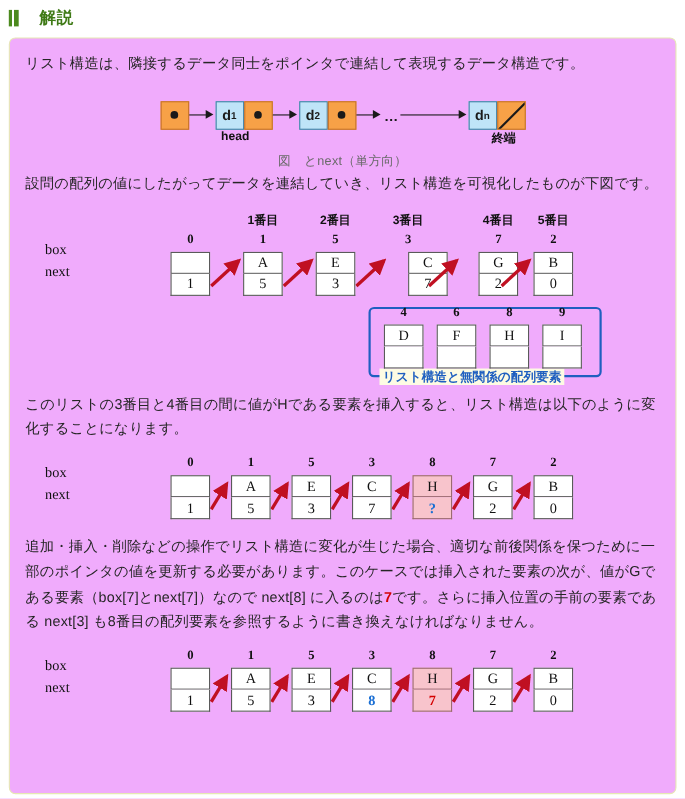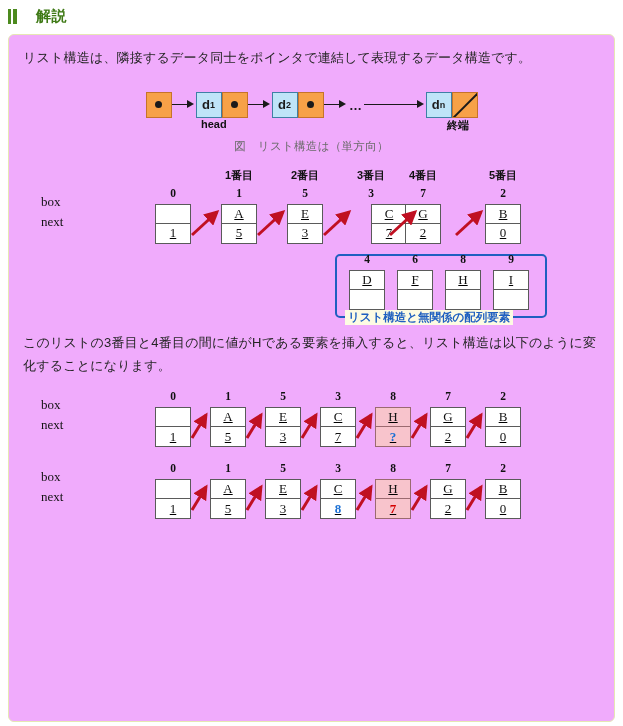--- a/index.html
+++ b/index.html
@@ -96,21 +96,21 @@
   
   .tbl-fig{position:relative;margin-top:10px;}
   .tbl-fig.t1{height:80px;}
   .tbl-fig.t2,.tbl-fig.t3{height:62px;}
   .rowlabels{
     position:absolute;left:18px;top:0;width:44px;
     font-family:"Liberation Serif","DejaVu Serif",serif;font-size:13px;color:#111;
   }
   .rowlabels div{height:20px;line-height:20px;text-align:left;}
   .cells{position:absolute;left:0;top:0;height:100%;width:100%;}
-  .cellgrp{position:absolute;width:17px;text-decoration:underline;}
+  .cellgrp{position:absolute;width:17px;}
   .ordlab{
     position:absolute;top:-20px;left:0;width:36px;text-align:center;
     font-size:11px;font-weight:bold;color:#111;white-space:nowrap;
   }
   .idx{
     position:absolute;top:-17px;left:0;width:36px;text-align:center;
     font-size:11.5px;font-weight:bold;color:#111;
     font-family:"Liberation Serif","DejaVu Serif",serif;
   }
   .cbox,.cnext{
@@ -184,23 +184,24 @@
             <span>d</span>
             <sub>n</sub>
           </div>
         <div class="cell-ptr term"></div>
       </div>
     </div>
     <div class="ll-labels">
       <span style="left:178px;">head</span>
       <span style="left:424px;">終端</span>
     </div>
-    <div class="fig-cap">図　リスト構造は（単方向）</div>
+    <div class="fig-cap">図　とnext（単方向）</div>
   </div>
 
+  <p class="para p2">設問の配列の値にしたがってデータを連結していき、リスト構造を可視化したものが下図です。</p>
 
   <div class="tbl-fig t1" id="tbl1">
     <div class="rowlabels" style="top:28px;">
       <div>box</div>
       <div>next</div>
     </div>
     <div class="cells" id="cells1">
         <div class="cellgrp" style="left: 132px; top: 40px;">
           <div class="idx">0</div>
           <div class="cbox"></div>
@@ -225,21 +226,21 @@
           </div>
         </div>
         <div class="cellgrp" style="left: 330px; top: 40px; padding-left: 18px;">
           <div class="ordlab" style="top: -36px;">3番目</div>
           <div class="idx">3</div>
           <div class="cbox">C</div>
           <div class="cnext">
             <span>7</span>
           </div>
         </div>
-        <div class="cellgrp" style="left: 382px; top: 40px;">
+        <div class="cellgrp" style="left: 412px; top: 40px;">
           <div class="ordlab" style="top: -36px;">4番目</div>
           <div class="idx">7</div>
           <div class="cbox">G</div>
           <div class="cnext">
             <span>2</span>
           </div>
         </div>
         <div class="cellgrp" style="left: 462px; top: 40px;">
           <div class="ordlab" style="top: -36px;">5番目</div>
           <div class="idx">2</div>
@@ -450,20 +451,21 @@
               <marker id="ahcells25" markerWidth="5" markerHeight="5" refX="4" refY="2.5" orient="auto">
                 <path d="M0,0 L5,2.5 L0,5 z" fill="#c01022"></path>
               </marker>
             </defs>
             <line x1="1" y1="27" x2="15" y2="4" stroke="#c01022" stroke-width="3" marker-end="url(#ahcells25)"></line>
           </svg>
         </div>
       </div>
   </div>
 
+  <p class="para" style="margin-top:12px;"><span>追加・挿入・削除などの操作でリスト構造に変化が生じた場合、適切な前後関係を保つために一部のポインタの値を更新する必要があります。このケースでは挿入された要素の次が、値がGである要素（box[7]とnext[7]）なので next[8] に入るのは</span><span class="red">7</span><span>です。さらに挿入位置の手前の要素である next[3] も8番目の配列要素を参照するように書き換えなければなりません。</span></p>
 
   <div class="tbl-fig t3" id="tbl3">
     <div class="rowlabels" style="top:8px;">
       <div>box</div>
       <div>next</div>
     </div>
     <div class="cells" id="cells3">
         <div class="cellgrp" style="left: 132px; top: 20px;">
           <div class="idx">0</div>
           <div class="cbox"></div>

